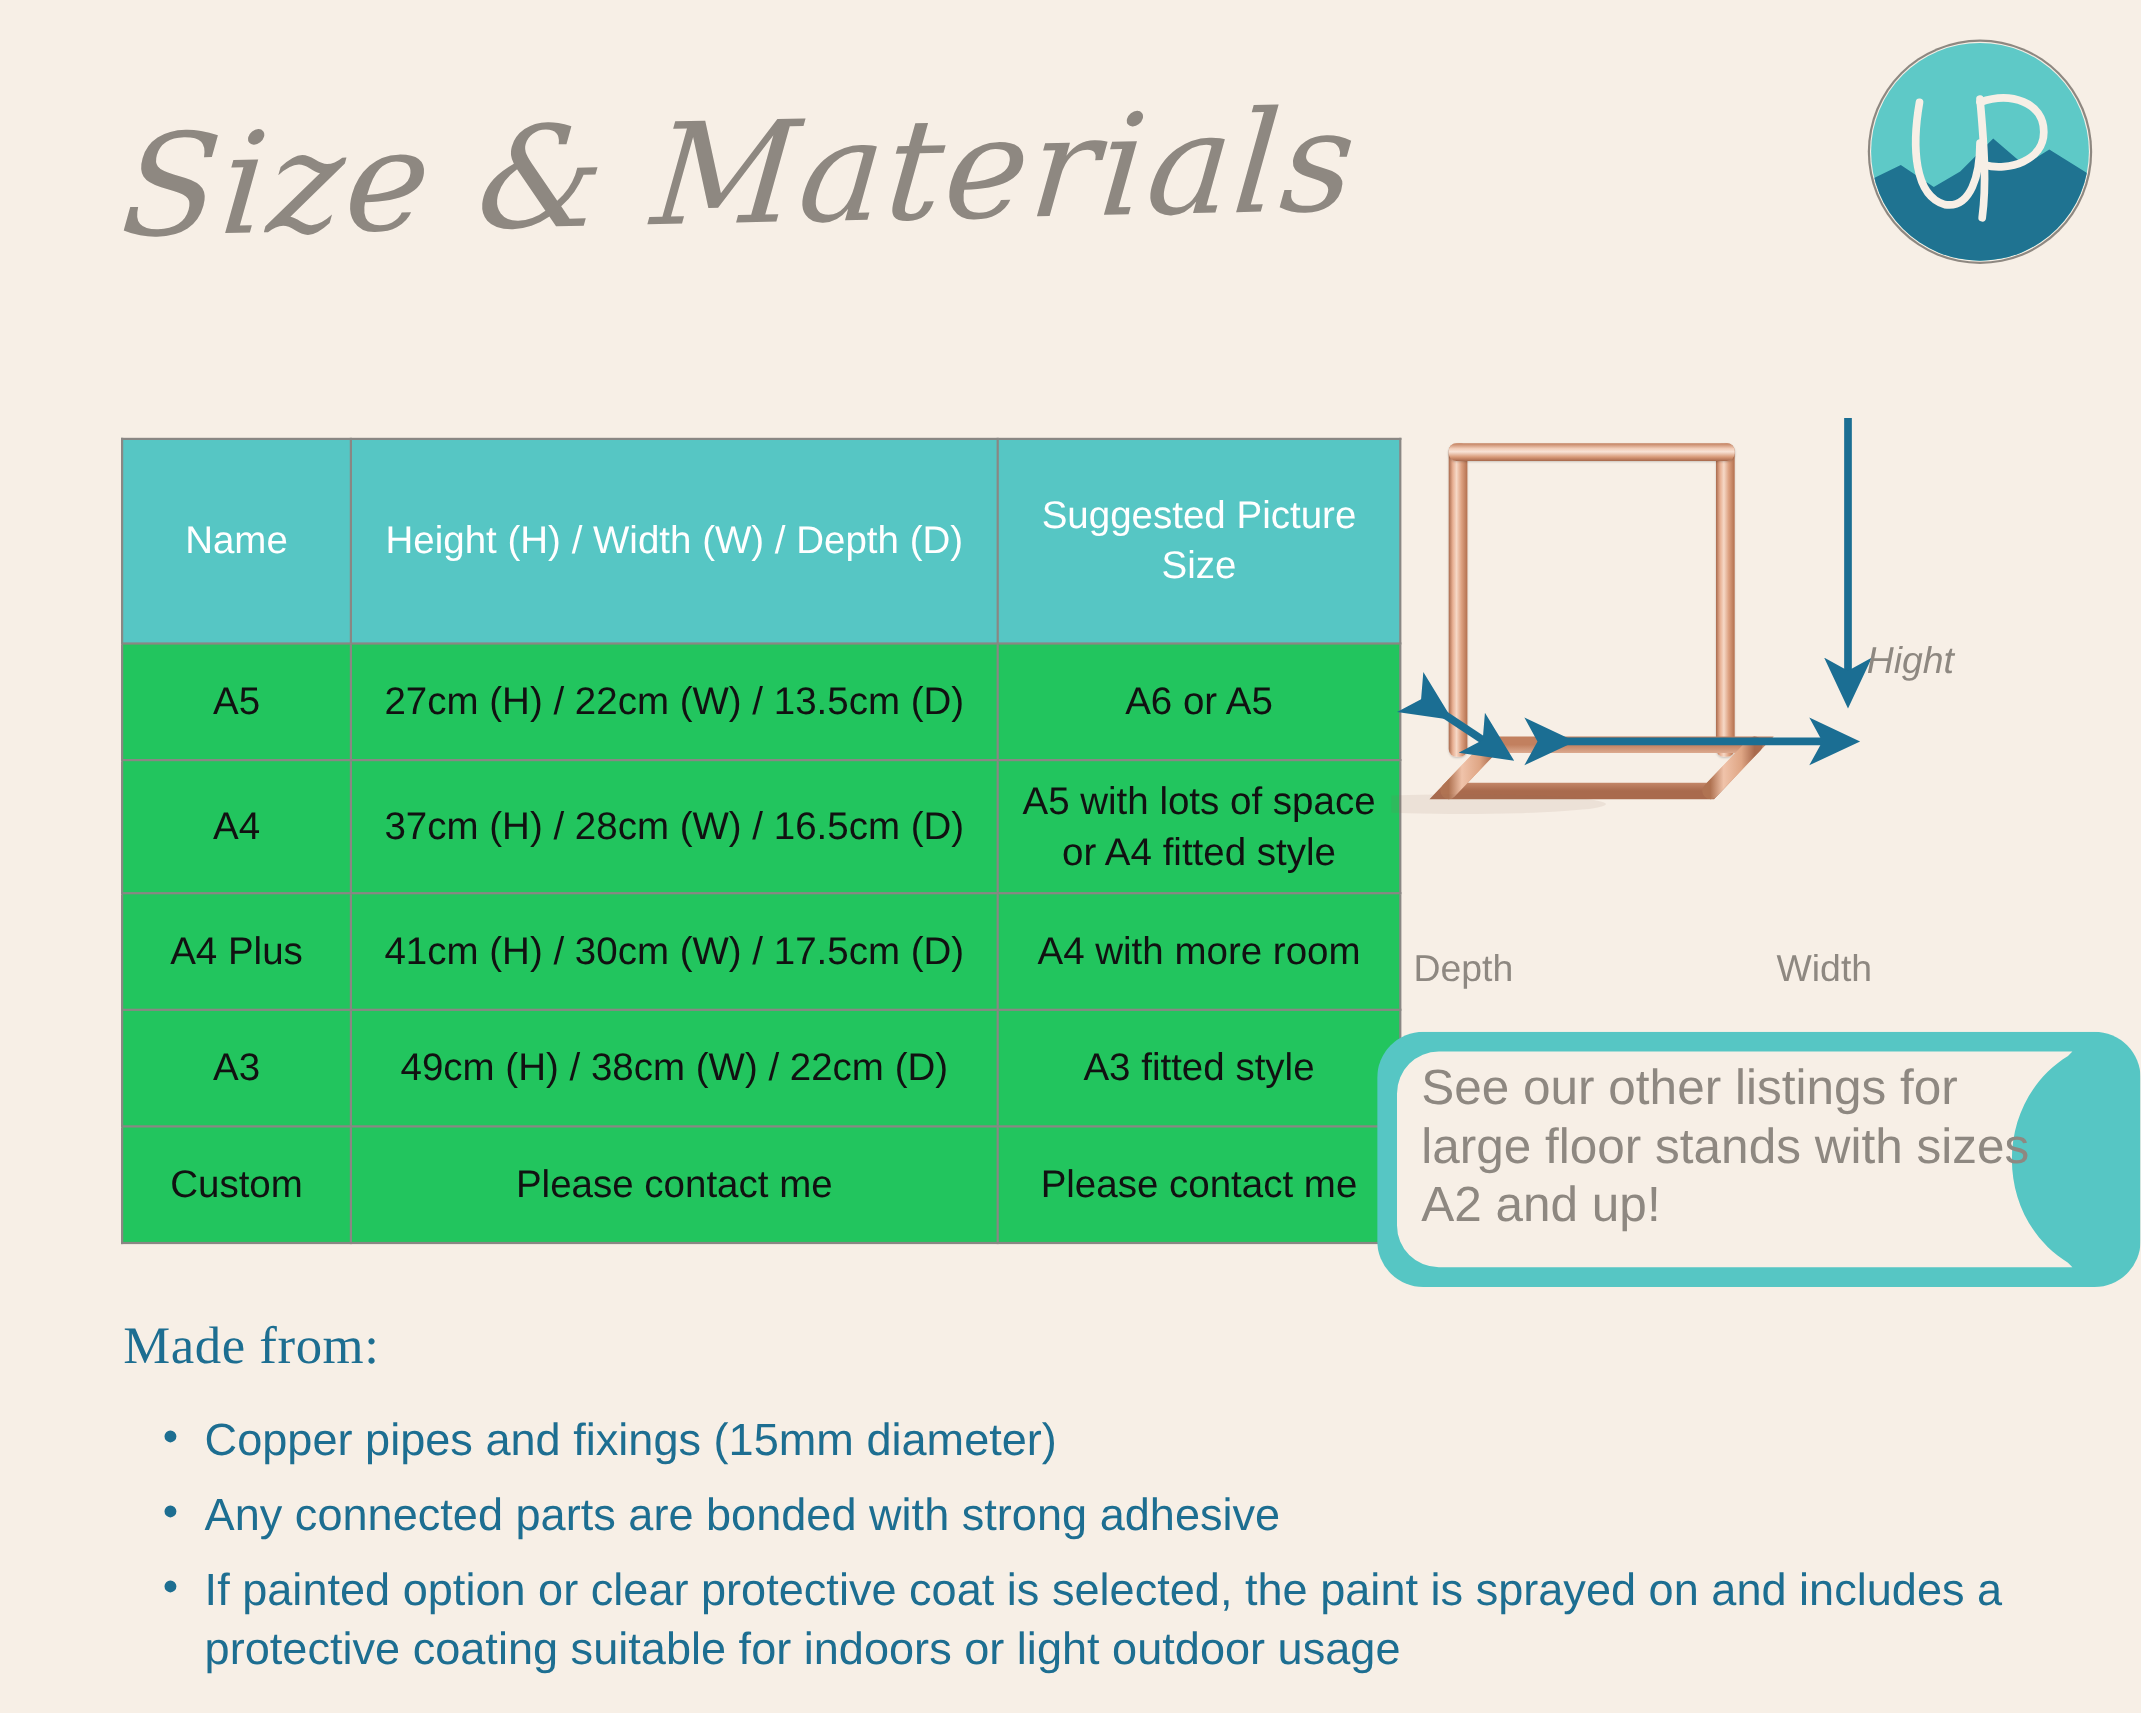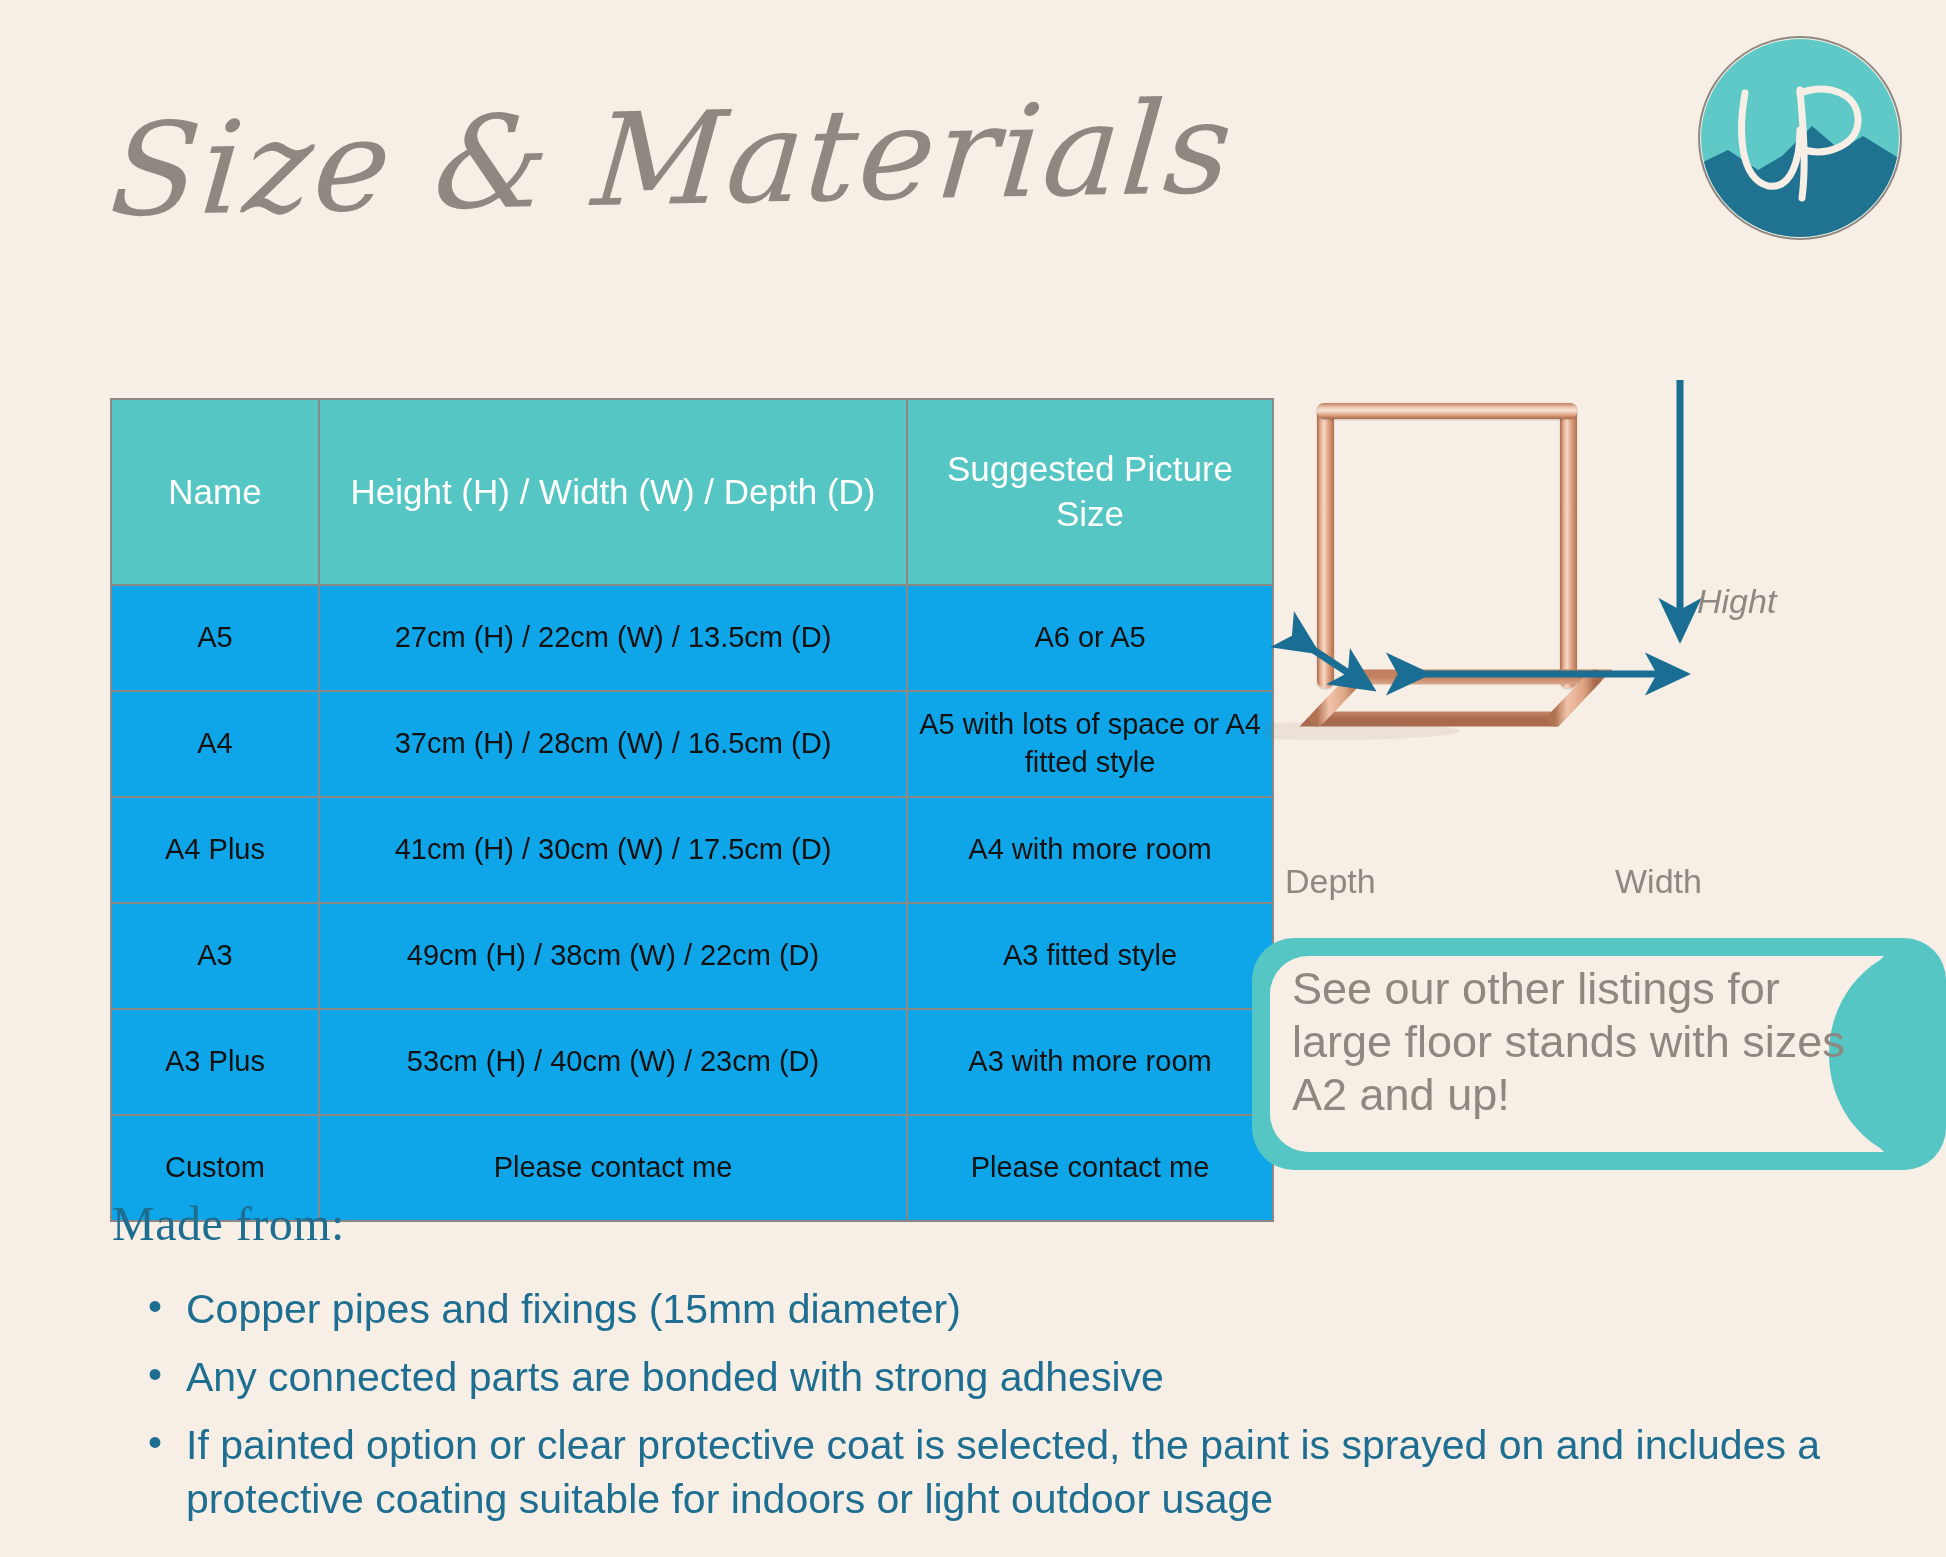--- a/index.html
+++ b/index.html
@@ -46,24 +46,24 @@
   #size-table thead th{
     background:#56c6c4;
     color:#ffffff;
     font-weight:400;
     font-size:35px;
     line-height:1.28;
     padding:22px 8px;
     height:140px;
   }
   #size-table tbody td{
-    background:#0ea5e9;
+    background:#22c55e;
     color:#111111;
     font-weight:400;
-    font-size:29px;
+    font-size:35px;
     line-height:1.3;
     padding:14px 8px;
     height:76px;
   }
   .col-name{width:190px;}
   .col-dims{width:570px;}
   .col-pic{width:348px;}
   .row-tall td{height:110px;}
   
   #product-figure{
@@ -173,25 +173,20 @@
     </tr>
     <tr>
       <td>A4 Plus</td>
       <td>41cm (H) / 30cm (W) / 17.5cm (D)</td>
       <td>A4 with more room</td>
     </tr>
     <tr>
       <td>A3</td>
       <td>49cm (H) / 38cm (W) / 22cm (D)</td>
       <td>A3 fitted style</td>
-    </tr>
-    <tr>
-      <td>A3 Plus</td>
-      <td>53cm (H) / 40cm (W) / 23cm (D)</td>
-      <td>A3 with more room</td>
     </tr>
     <tr>
       <td>Custom</td>
       <td>Please contact me</td>
       <td>Please contact me</td>
     </tr>
   </tbody>
 </table>
 
 <div id="product-figure">

